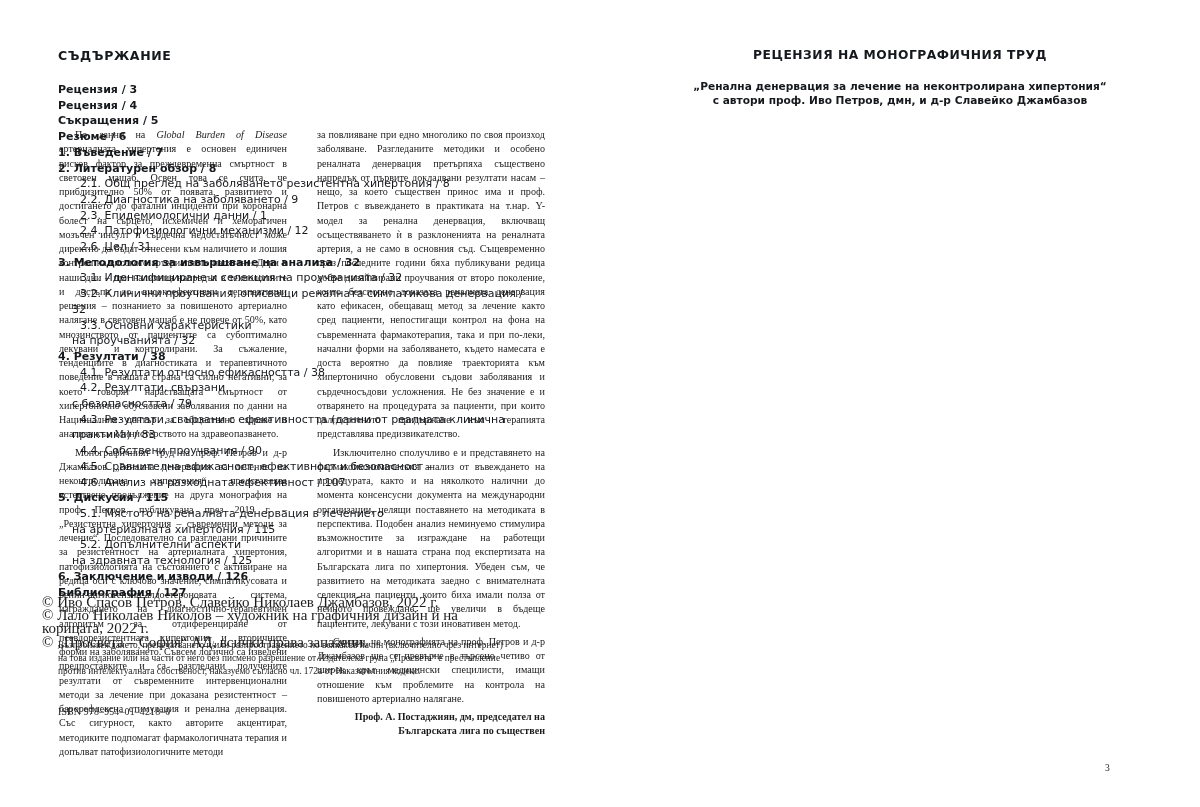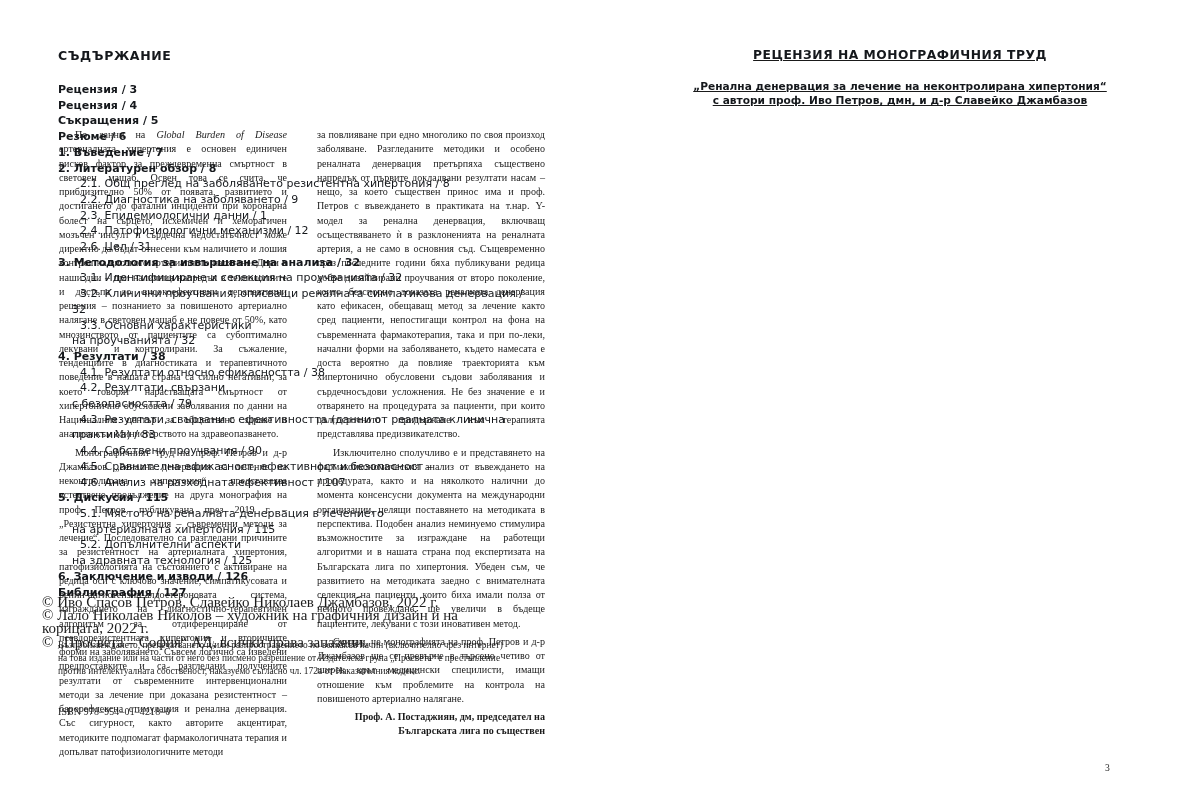--- a/index.html
+++ b/index.html
@@ -78,21 +78,20 @@
     letter-spacing: 0.2px;
   }
 
   
   .page-right {
     position: absolute;
     left: 600px; top: 0;
     width: 600px; height: 777px;
     box-sizing: border-box;
     padding: 48px 55px 40px 55px;
-    text-decoration: underline;
   }
 
   .review-head {
     text-align: center;
     font-family: "DejaVu Sans", sans-serif;
     font-weight: bold;
     font-size: 12.3px;
     letter-spacing: 0.5px;
     color: #15181c;
     margin: 0 0 17px 0;

